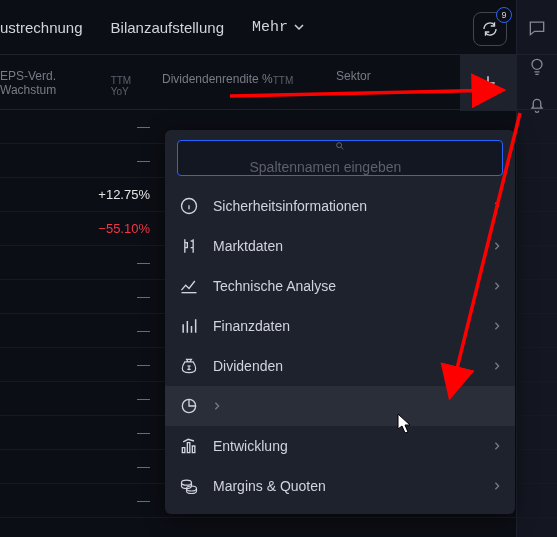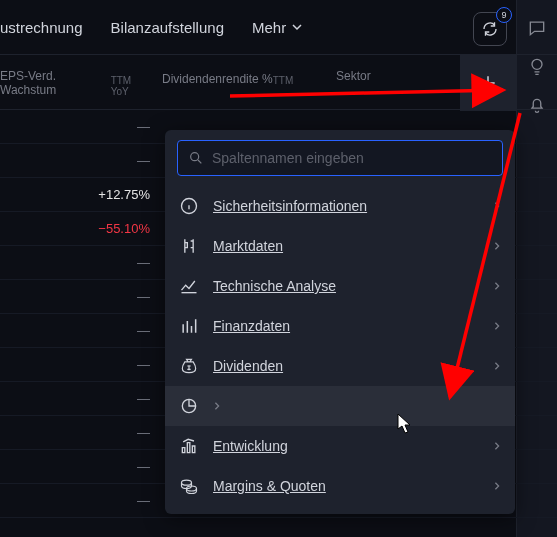--- a/index.html
+++ b/index.html
@@ -16,21 +16,21 @@
   .topnav {
     height: 54px;
     display: flex;
     align-items: center;
     padding-left: 0px;
     gap: 28px;
     font-size: 15px;
     color: #d1d4dc;
   }
   .topnav .tab { cursor: pointer; }
-  .topnav .more { display: flex; align-items: center; gap: 6px; }
+  .topnav .more { display: flex; align-items: center; gap: 6px; font-family: Liberation Mono, monospace; }
   .more .chev { width: 10px; height: 10px; }
 
   
   .refresh-wrap {
     position: absolute;
     top: 12px; right: 50px;
     width: 34px; height: 34px;
     border: 1.5px solid #434651;
     border-radius: 8px;
     display: flex; align-items: center; justify-content: center;
@@ -117,39 +117,39 @@
   }
   .search-row {
     margin: 0 12px 10px 12px;
     height: 36px;
     border: 1.5px solid #2962ff;
     border-radius: 4px;
     display: flex; align-items: center;
     padding: 0 10px;
     gap: 8px;
     background: #131722;
+    flex-direction: column;
   }
   .search-row input {
     flex: 1;
     background: transparent;
     border: none;
     outline: none;
     color: #d1d4dc;
     font-size: 14px;
   }
   .search-row input::placeholder { color: #5d606b; }
   .cat-row {
     height: 40px;
     display: flex; align-items: center;
     padding: 0 14px;
     gap: 14px;
     cursor: pointer;
     font-size: 14px;
     color: #d1d4dc;
-    text-decoration: underline;
   }
   .cat-row.active { background: #2a2e39; }
   .cat-row .ci { width: 20px; height: 20px; display:flex; align-items:center; justify-content:center; }
   .cat-row .lbl { flex: 1; }
   .cat-row .chev { width: 8px; height: 8px; }
 
   
   .arrows {
     position: absolute; left:0; top:0;
     width: 557px; height: 537px;

